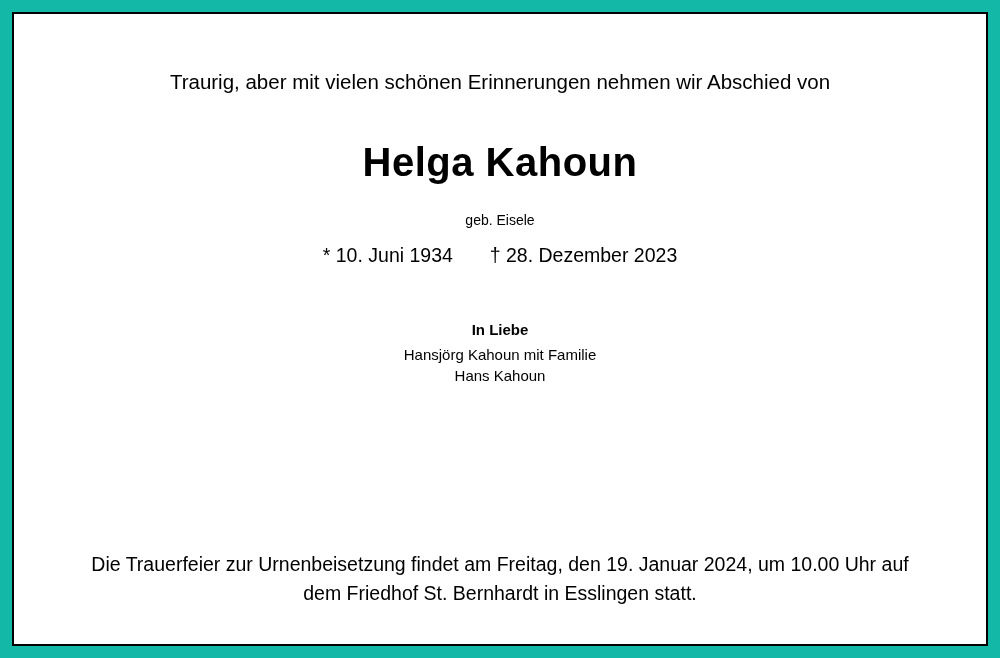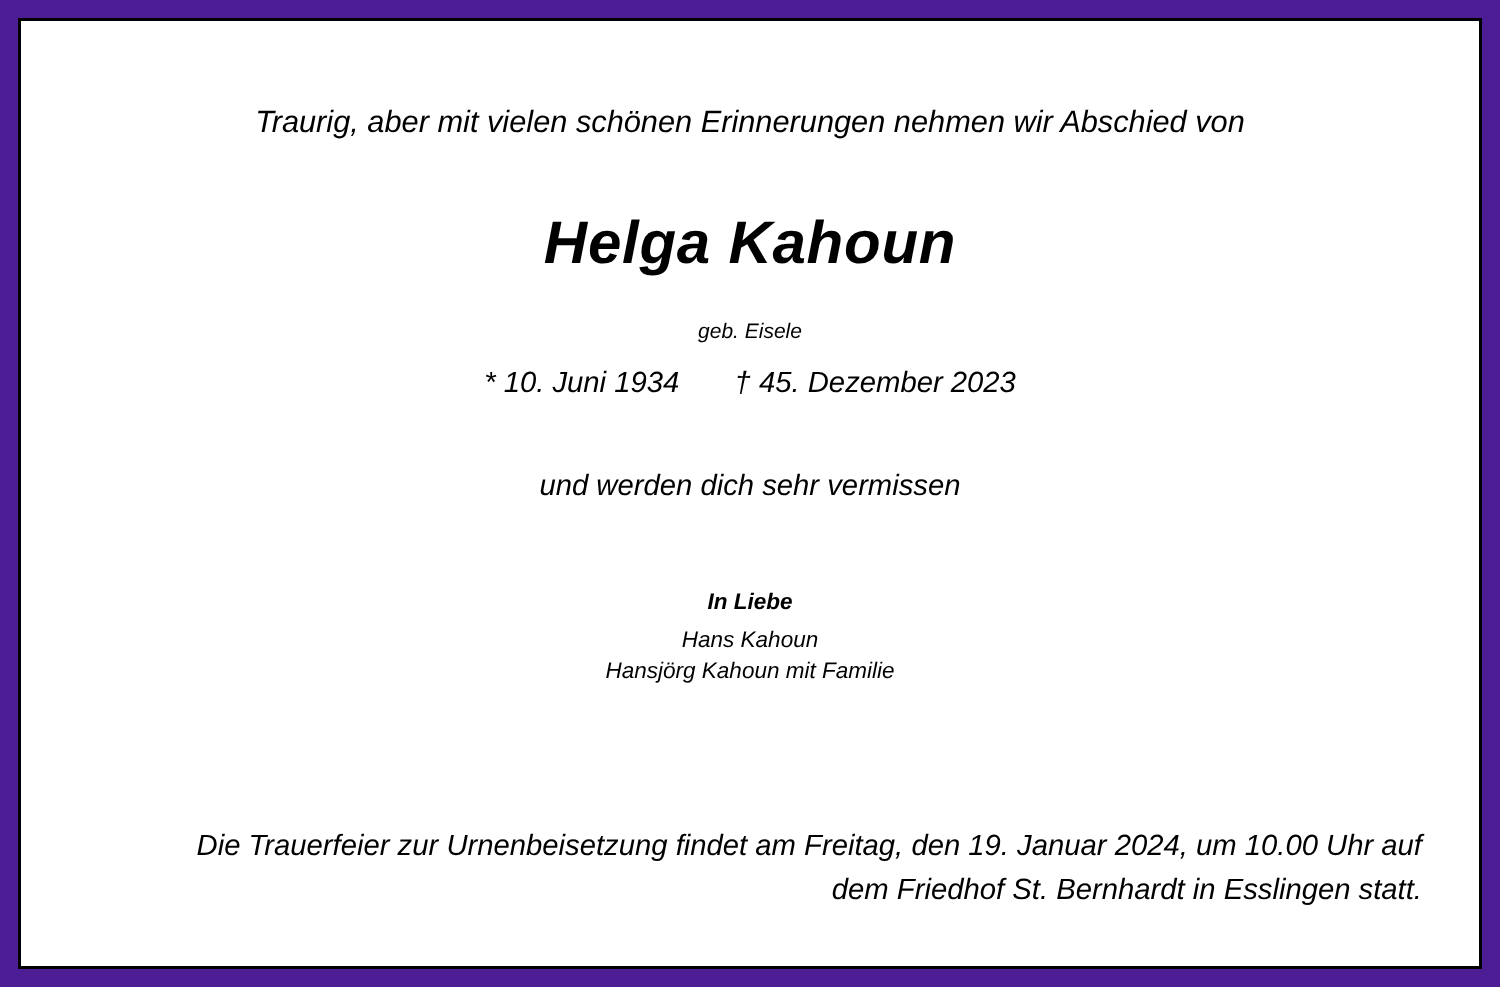--- a/index.html
+++ b/index.html
@@ -12,23 +12,22 @@
     height: 658px;
     font-family: "Liberation Sans", sans-serif;
     color: #000000;
     overflow: hidden;
   }
   .notice {
     position: relative;
     box-sizing: border-box;
     width: 1000px;
     height: 658px;
-    background: #4c1d95;
+    background: #14b8a6;
     padding: 12px;
-    font-style: italic;
   }
   .notice-inner {
     box-sizing: border-box;
     width: 100%;
     height: 100%;
     background: #ffffff;
     border: 2px solid #000000;
     padding: 30px 38px 22px 38px;
     display: flex;
     flex-direction: column;
@@ -75,21 +74,21 @@
     margin-top: 52px;
   }
   .closing .in-liebe {
     font-weight: bold;
     margin-bottom: 4px;
   }
   .footer {
     flex: 0 0 auto;
     font-size: 19.5px;
     line-height: 1.5;
-    text-align: right;
+    text-align: center;
     padding-bottom: 14px;
   }
 </style>
 </head>
 <body>
 
 <div class="notice">
   <div class="notice-inner">
 
     <div class="upper">
@@ -98,31 +97,30 @@
         <div>Traurig, aber mit vielen schönen Erinnerungen nehmen wir Abschied von</div>
       </div>
 
       <div class="name">Helga Kahoun</div>
 
       <div class="maiden">geb. Eisele</div>
 
       <div class="dates">
         <span>* 10. Juni 1934</span>
         <span class="sep"></span>
-        <span>† 45. Dezember 2023</span>
+        <span>† 28. Dezember 2023</span>
       </div>
 
       <div class="gratitude">
-        <div>und werden dich sehr vermissen</div>
       </div>
 
       <div class="closing">
         <div class="in-liebe">In Liebe</div>
+        <div>Hansjörg Kahoun mit Familie</div>
         <div>Hans Kahoun</div>
-        <div>Hansjörg Kahoun mit Familie</div>
       </div>
 
     </div>
 
     <div class="footer">
       <div>Die Trauerfeier zur Urnenbeisetzung findet am Freitag, den 19. Januar 2024, um 10.00 Uhr auf</div>
       <div>dem Friedhof St. Bernhardt in Esslingen statt.</div>
     </div>
 
   </div>

